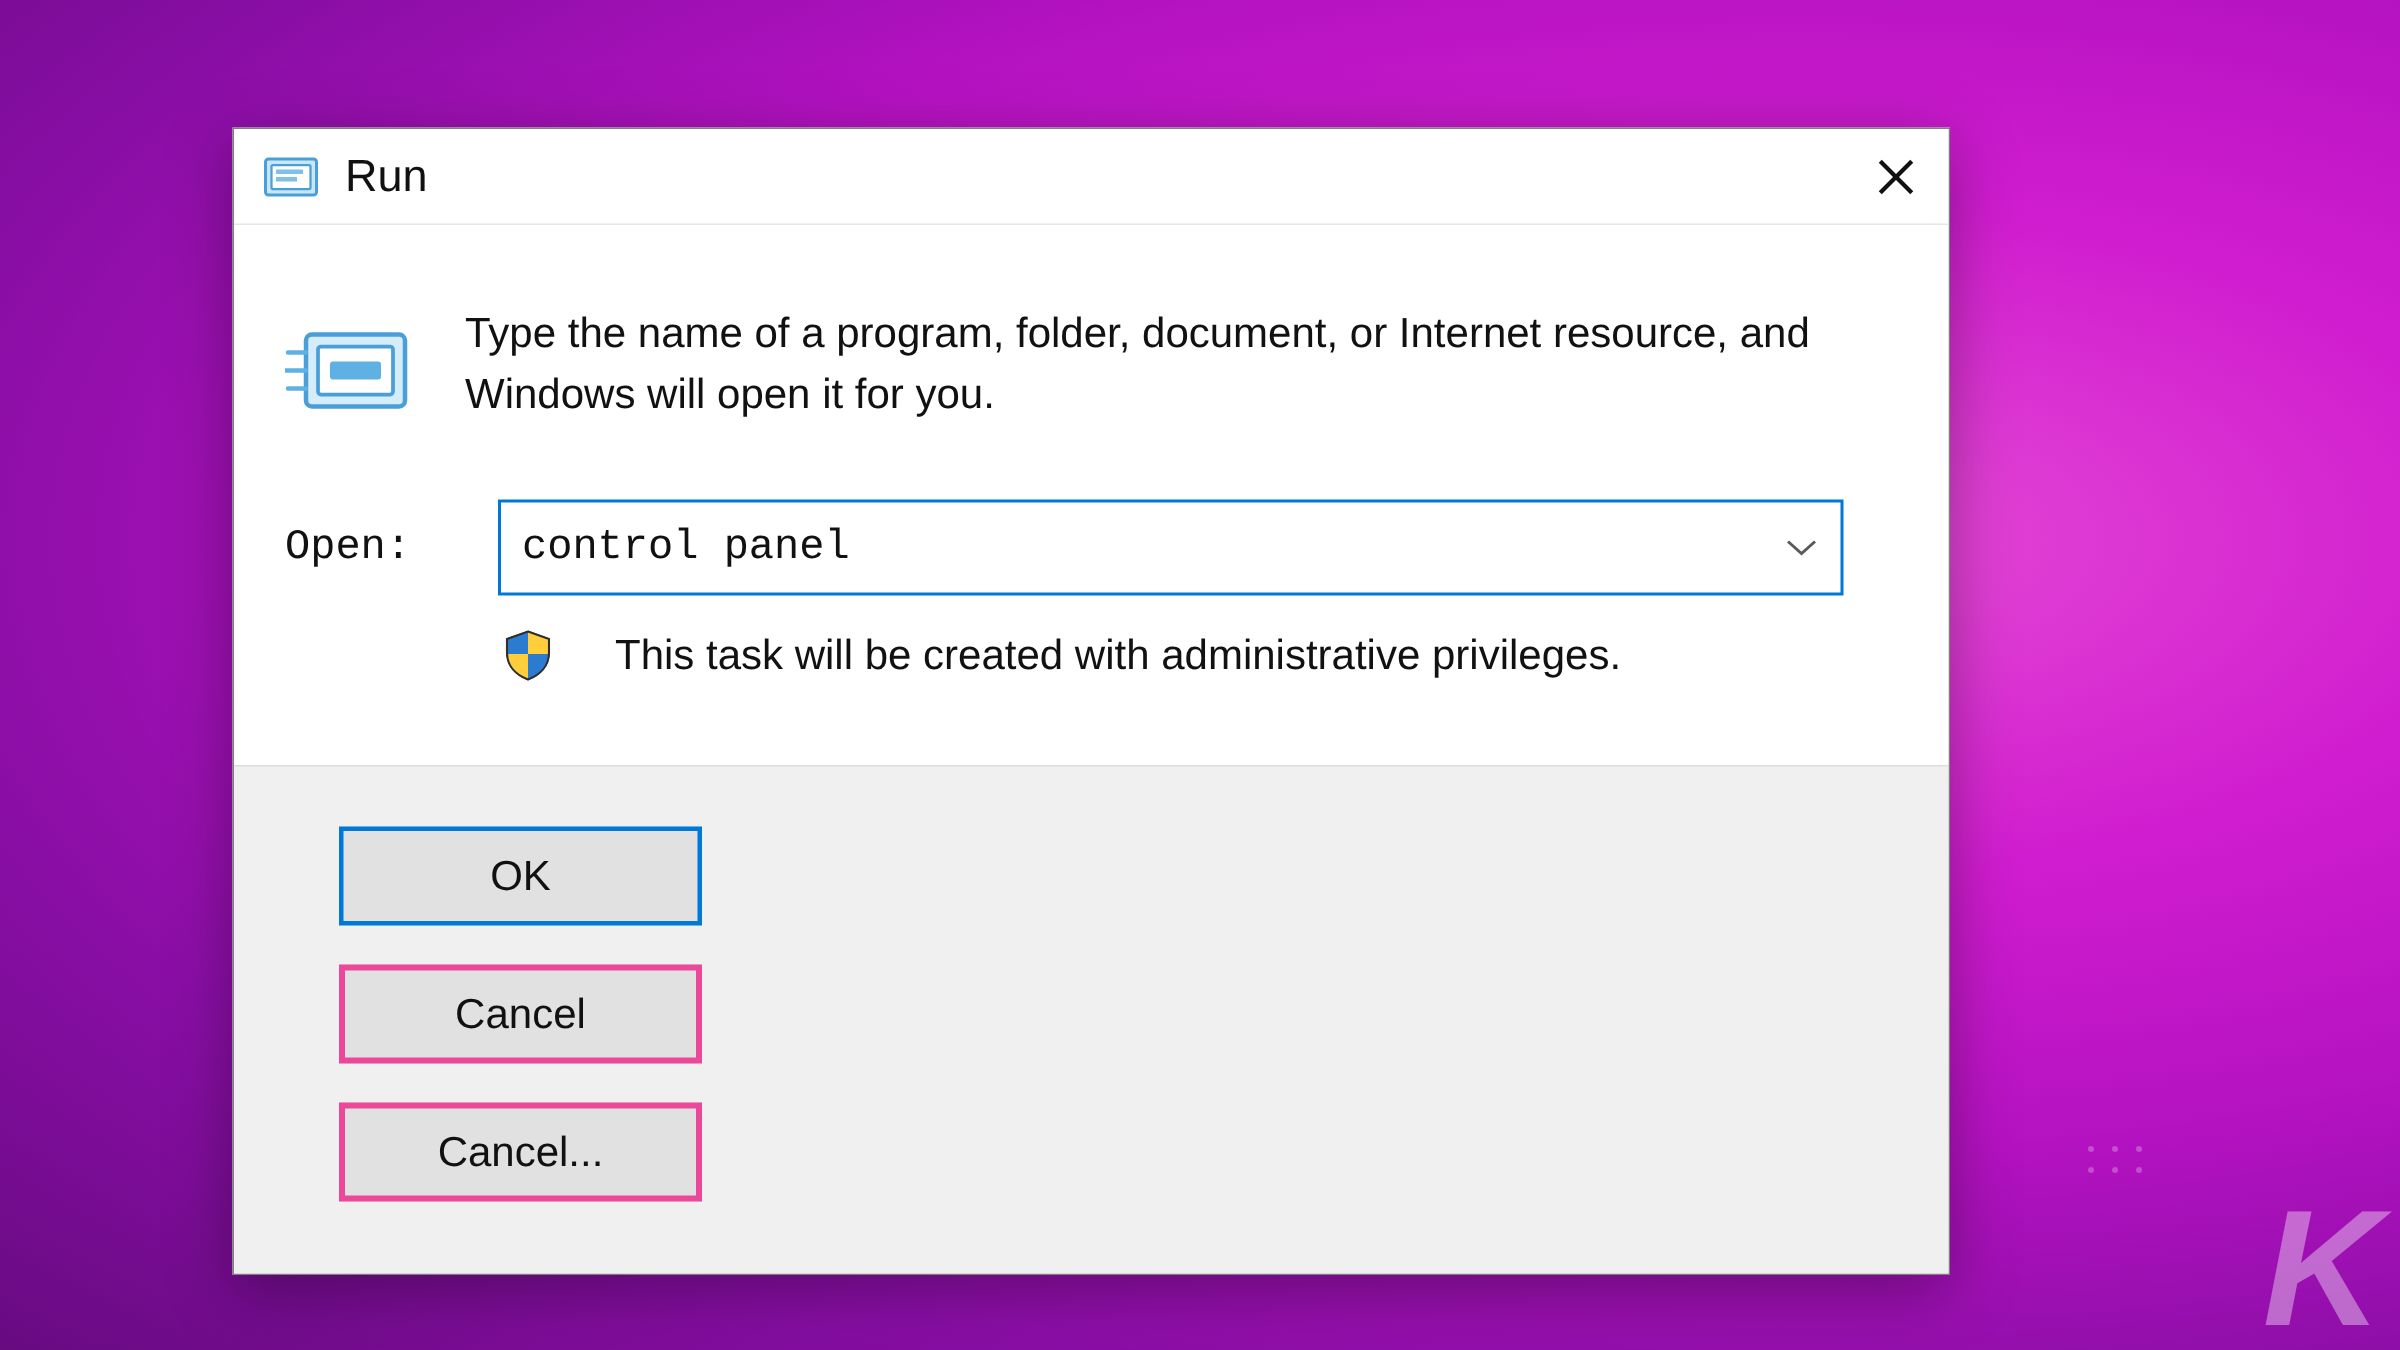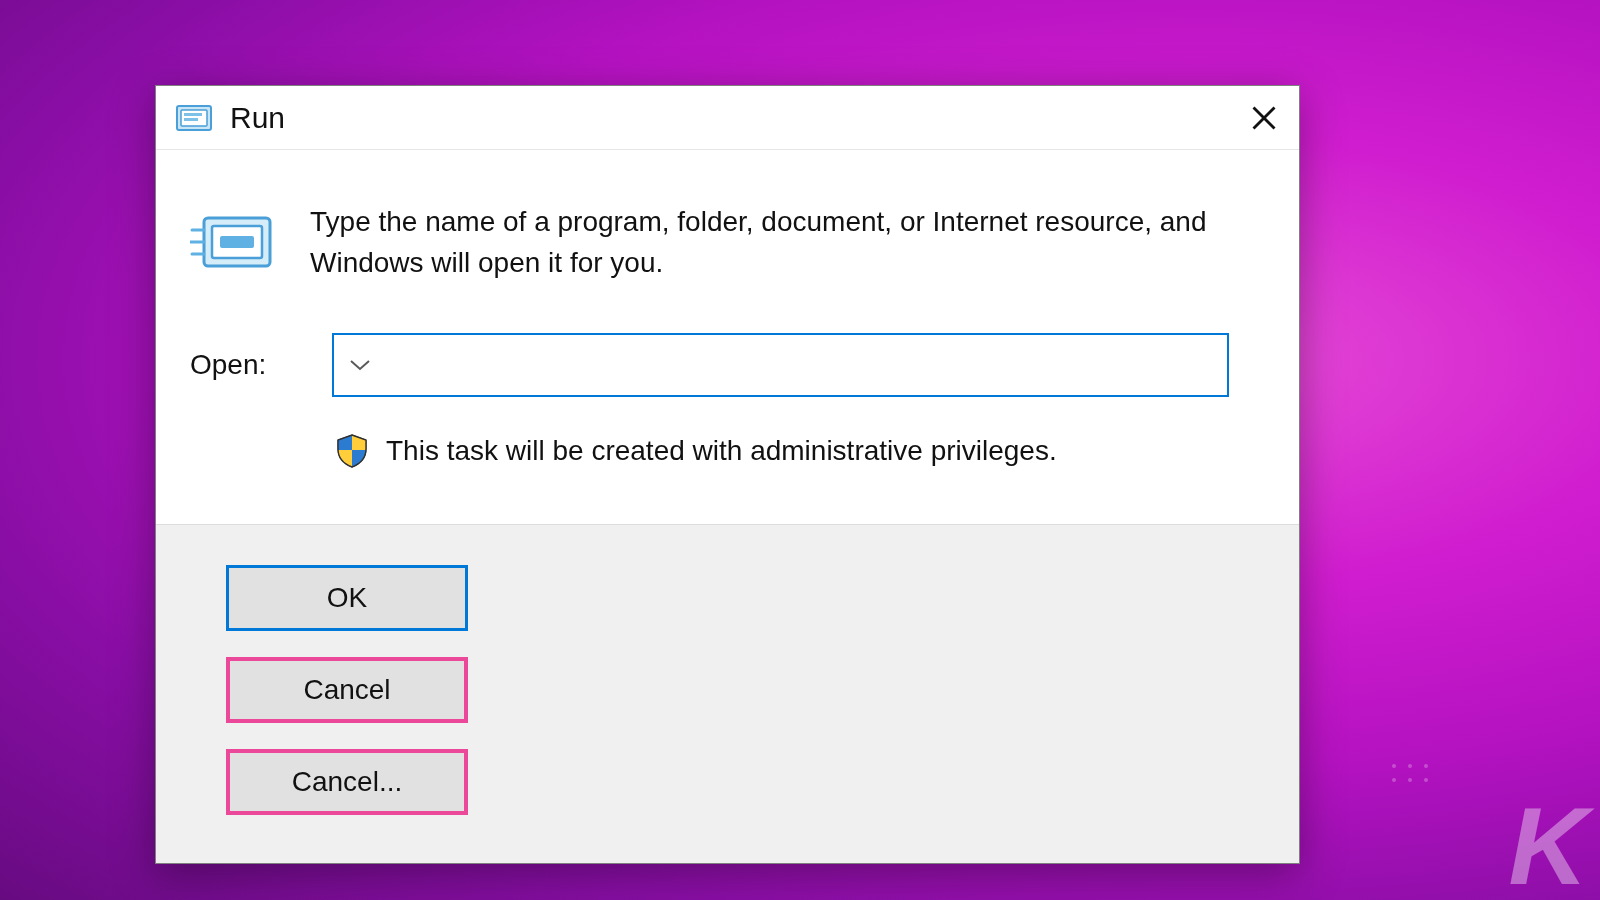--- a/index.html
+++ b/index.html
@@ -42,39 +42,40 @@
     cursor: pointer;
   }
   .close-btn svg { width: 28px; height: 28px; }
 
   .body-area {
     padding: 50px 70px 55px 30px;
     background: #ffffff;
   }
   .instruction-row {
     display: flex;
-    align-items: center;
+    align-items: flex-end;
     gap: 28px;
     margin-bottom: 50px;
     padding-left: 0;
   }
   .run-big-icon { width: 96px; display:flex; justify-content:center; padding-top:4px;}
   .instruction-text {
     font-size: 28px;
     color: #111;
     line-height: 1.45;
     flex: 1;
     padding-top: 2px;
   }
 
   .open-row {
     display: flex;
     align-items: center;
     gap: 28px;
-    margin-bottom: 36px;
+    margin-bottom: 22px;
+    font-family: Liberation Mono, monospace;
   }
   .open-label {
     font-size: 28px;
     color: #111;
     width: 118px;
     padding-left: 4px;
   }
   .combo {
     flex: 1;
     height: 64px;
@@ -96,21 +97,21 @@
   .combo .dd {
     width: 52px;
     display: flex; align-items: center; justify-content: center;
     cursor: pointer;
   }
   .combo .dd svg { width: 22px; height: 14px; }
 
   .admin-row {
     display: flex;
     align-items: center;
-    gap: 16px;
+    gap: 40px;
     padding-left: 148px;
     margin-top: 6px;
   }
   .shield { width: 36px; height: 36px; display:flex; }
   .admin-text { font-size: 28px; color: #111; }
 
   .footer {
     background: #f0f0f0;
     border-top: 1px solid #dcdcdc;
     padding: 40px 70px 48px 70px;
@@ -191,20 +192,21 @@
           <rect x="30" y="26" width="34" height="12" rx="2" fill="#5fb1e4"></rect>
           <path d="M2 20 L14 20 M0 32 L14 32 M2 44 L14 44" stroke="#5fb1e4" stroke-width="3" stroke-linecap="round"></path>
         </svg>
       </span>
       <div class="instruction-text">Type the name of a program, folder, document, or Internet resource, and Windows will open it for you.</div>
     </div>
 
     <div class="open-row">
       <div class="open-label">Open:</div>
       <div class="combo">
+        <input type="text" value="control panel" style="">
         <div class="dd">
           <svg viewBox="0 0 22 14">
             <polyline points="2,3 11,11 20,3" fill="none" stroke="#5a5a5a" stroke-width="2"></polyline>
           </svg>
         </div>
       </div>
     </div>
 
     <div class="admin-row">
       <span class="shield">

